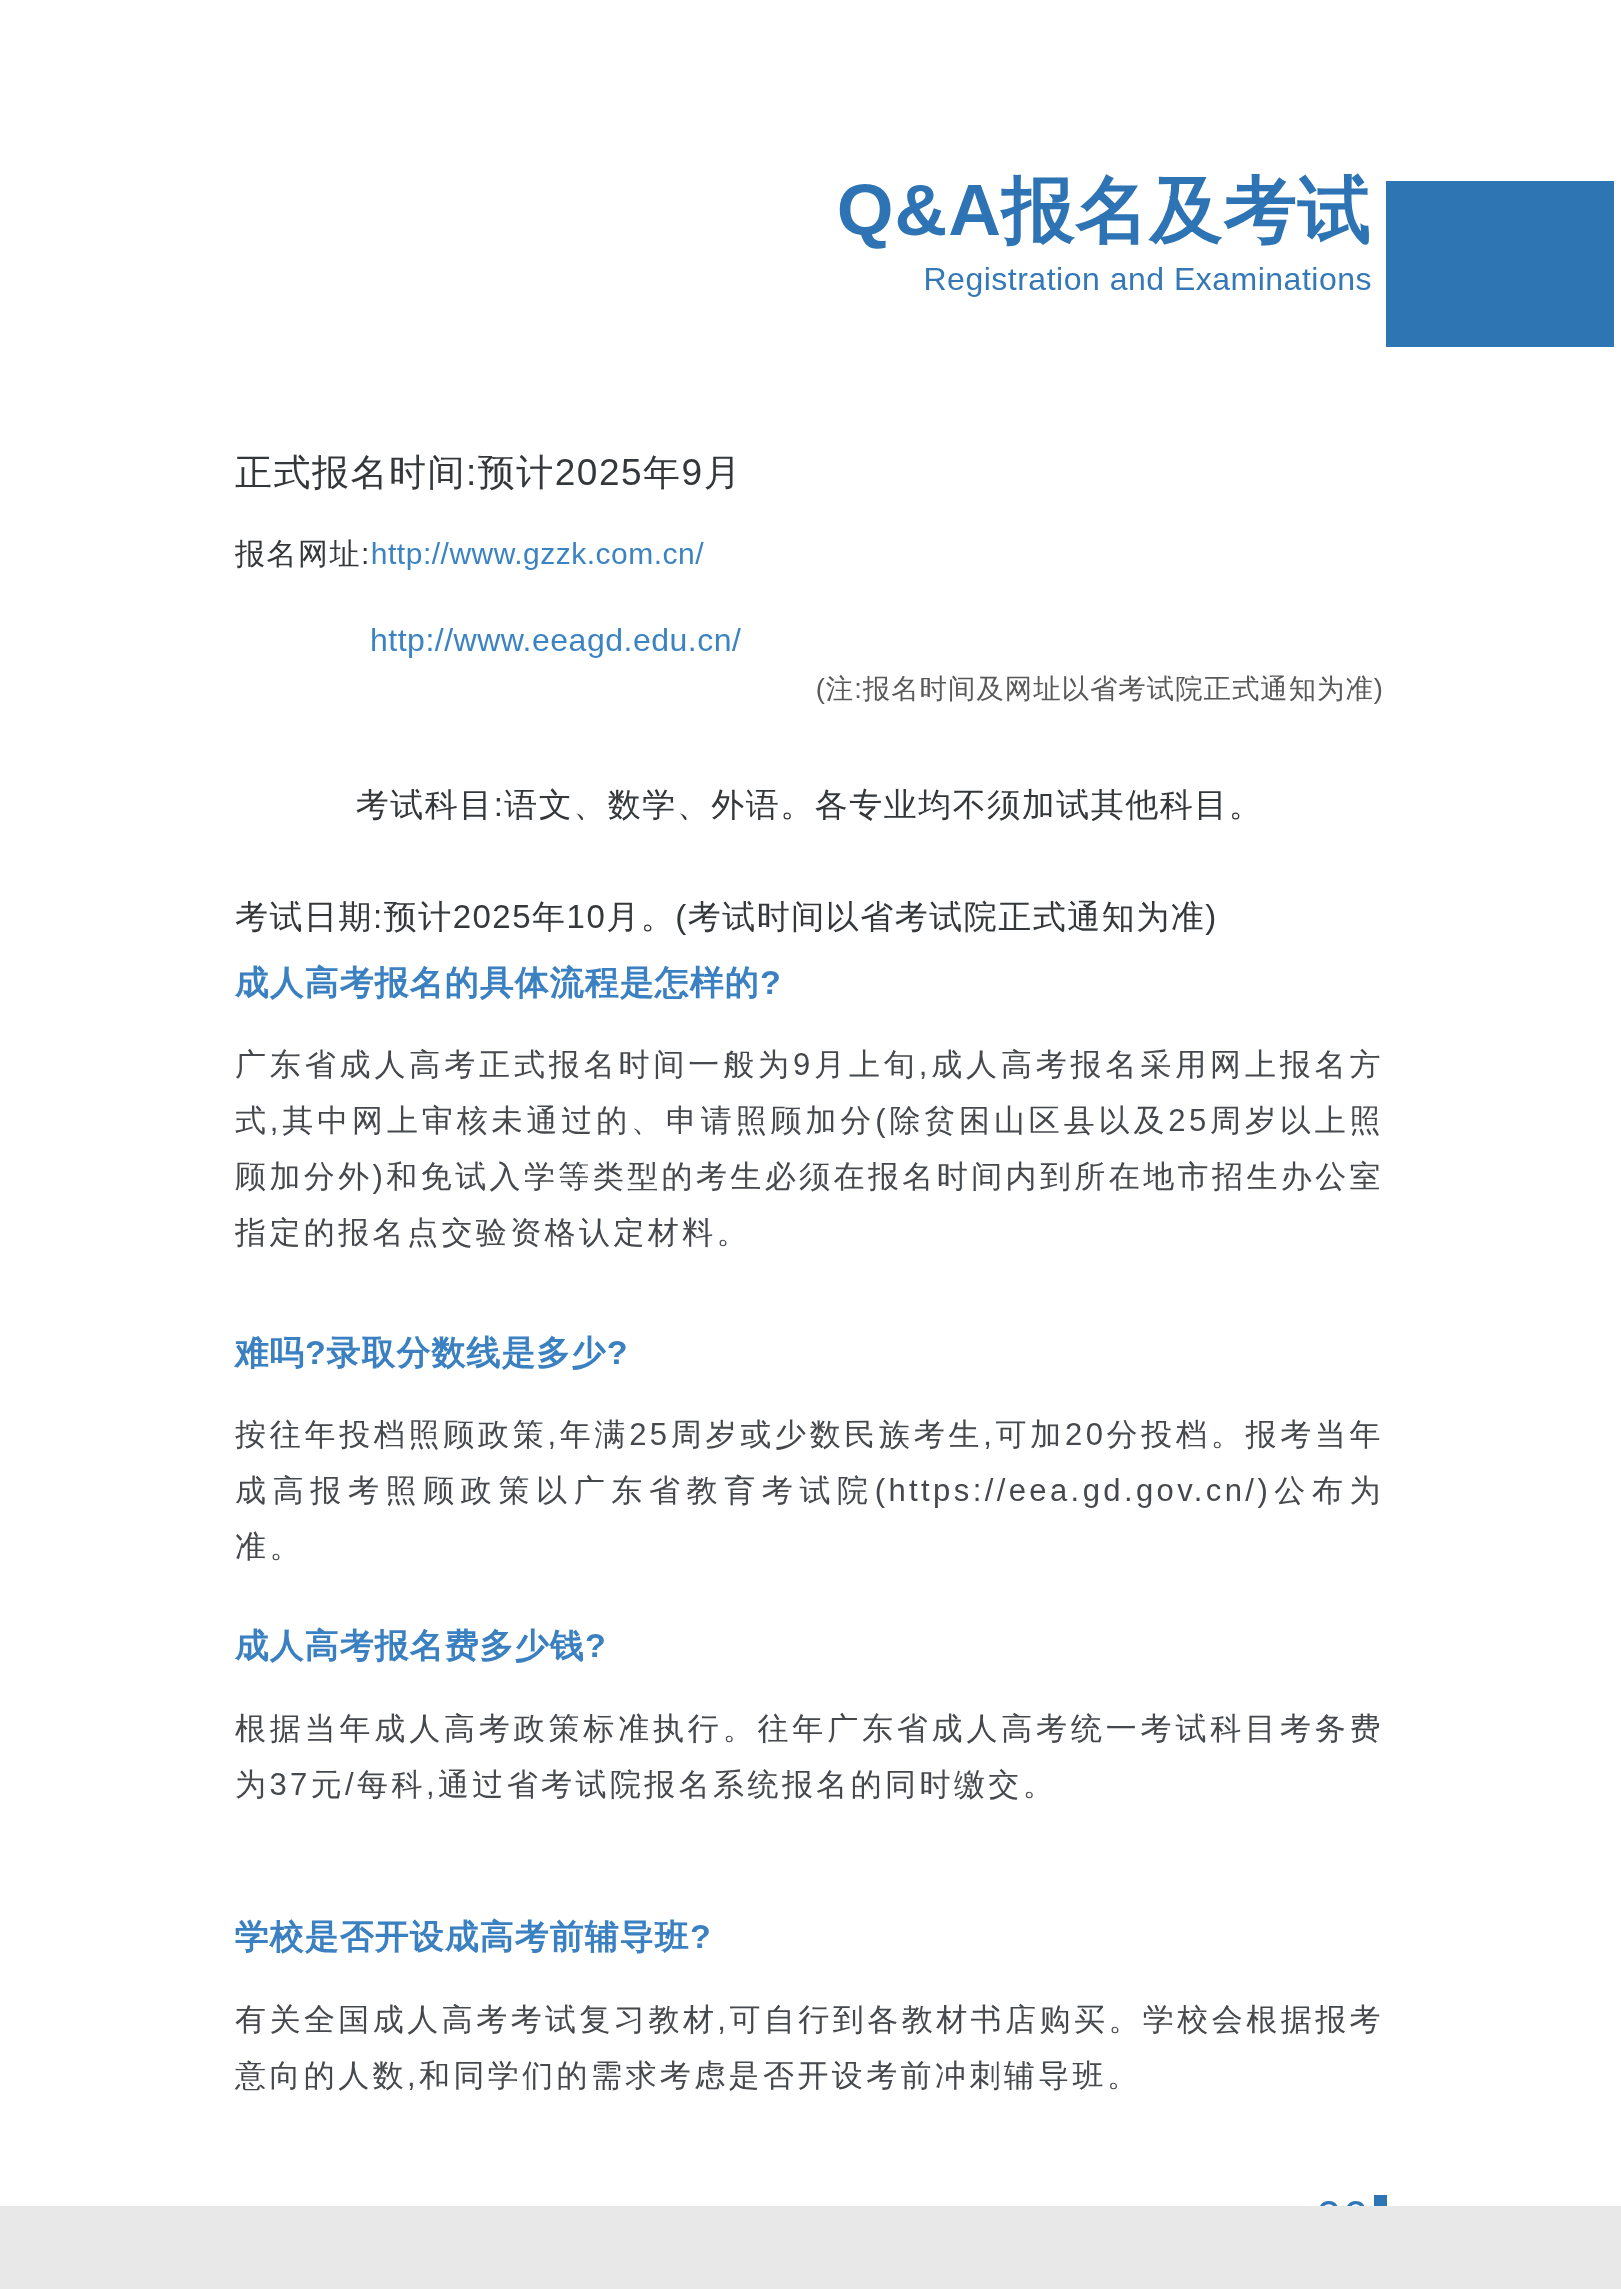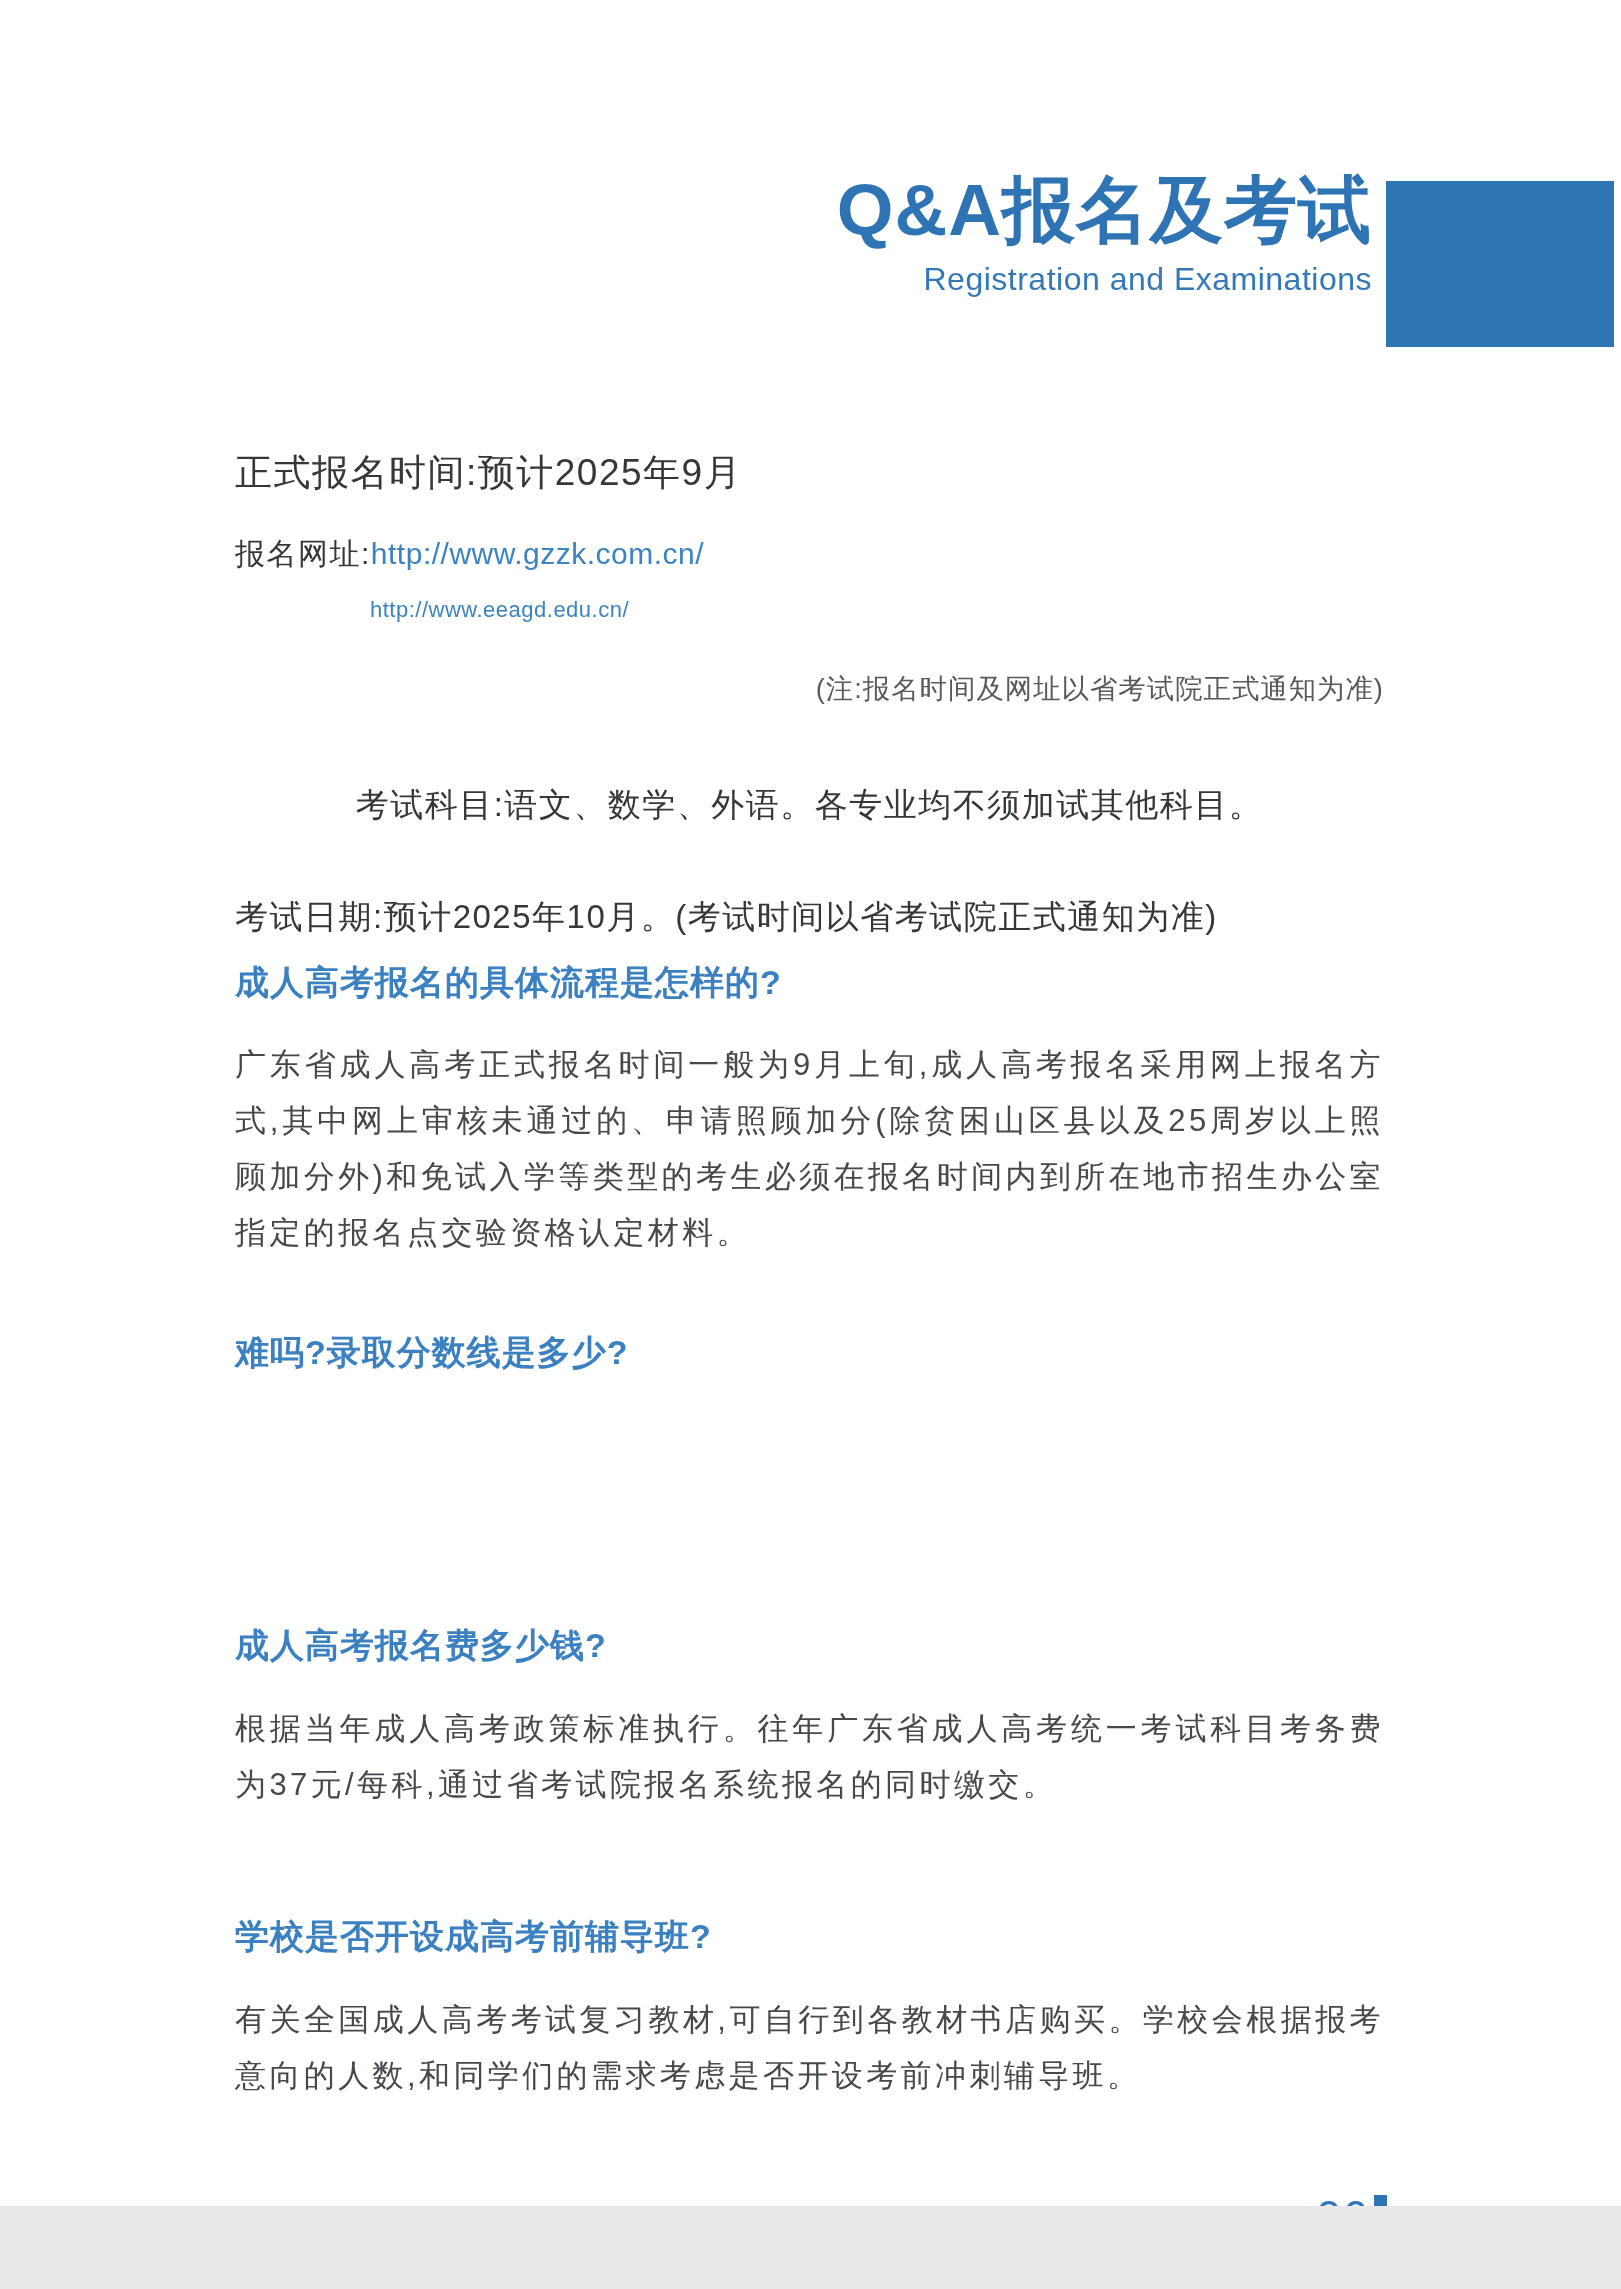--- a/index.html
+++ b/index.html
@@ -81,34 +81,35 @@
     <div class="header-title">Q&amp;A报名及考试</div>
     <div class="header-subtitle">Registration and Examinations</div>
   </div>
 
   <div class="blk info-big" style="top:449px;">正式报名时间:预计2025年9月</div>
 
   <div class="blk info-big" style="top:534px; font-size:30px;">
     <span>报名网址:</span><a class="link" href="#">http://www.gzzk.com.cn/</a>
   </div>
 
-  <div class="blk" style="top:596px; left:370px; width:1014px; font-size:22px; line-height:1.3; white-space:nowrap;">
+  <div class="blk" style="top:620px; left:370px; width:1014px; font-size:32px; line-height:1.3; white-space:nowrap;">
     <a class="link" href="#">http://www.eeagd.edu.cn/</a>
   </div>
 
   <div class="blk note-line" style="top:672px;">(注:报名时间及网址以省考试院正式通知为准)</div>
 
   <div class="blk info-mid" style="top:784px;text-align:center;">考试科目:语文、数学、外语。各专业均不须加试其他科目。</div>
 
   <div class="blk info-mid" style="top:896px;">考试日期:预计2025年10月。(考试时间以省考试院正式通知为准)</div>
 
   <div class="blk q-heading" style="top:961px;">成人高考报名的具体流程是怎样的?</div>
   <div class="blk a-para" style="top:1037px;">广东省成人高考正式报名时间一般为9月上旬,成人高考报名采用网上报名方式,其中网上审核未通过的、申请照顾加分(除贫困山区县以及25周岁以上照顾加分外)和免试入学等类型的考生必须在报名时间内到所在地市招生办公室指定的报名点交验资格认定材料。</div>
 
   <div class="blk q-heading" style="top:1331px;">难吗?录取分数线是多少?</div>
+  <div class="blk a-para" style="top:1407px;">按往年投档照顾政策,年满25周岁或少数民族考生,可加20分投档。报考当年成高报考照顾政策以广东省教育考试院(https://eea.gd.gov.cn/)公布为准。</div>
 
   <div class="blk q-heading" style="top:1624px;">成人高考报名费多少钱?</div>
   <div class="blk a-para" style="top:1701px;">根据当年成人高考政策标准执行。往年广东省成人高考统一考试科目考务费为37元/每科,通过省考试院报名系统报名的同时缴交。</div>
 
   <div class="blk q-heading" style="top:1915px;">学校是否开设成高考前辅导班?</div>
   <div class="blk a-para" style="top:1992px;">有关全国成人高考考试复习教材,可自行到各教材书店购买。学校会根据报考意向的人数,和同学们的需求考虑是否开设考前冲刺辅导班。</div>
 
   <div class="page-number-wrap">
     <span class="page-number">06</span>
     <span class="page-number-bar"></span>

